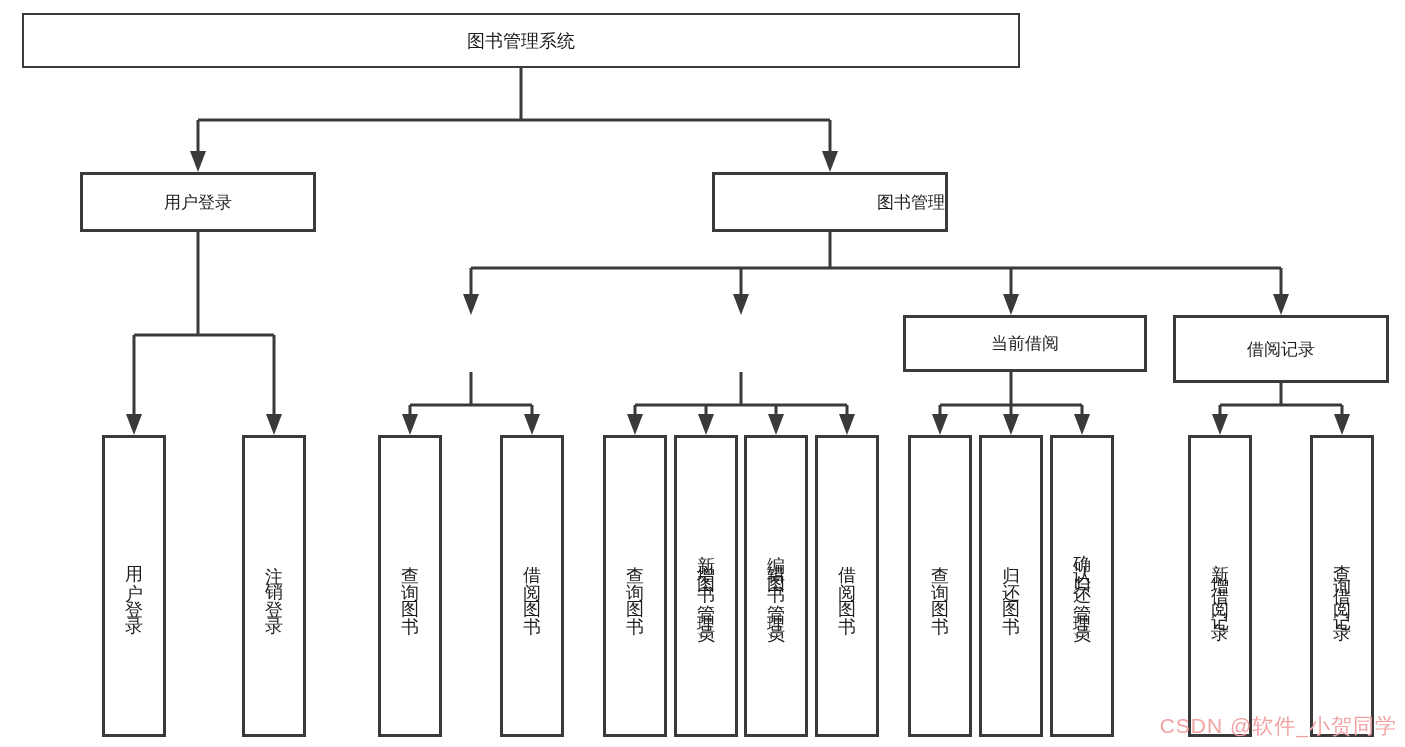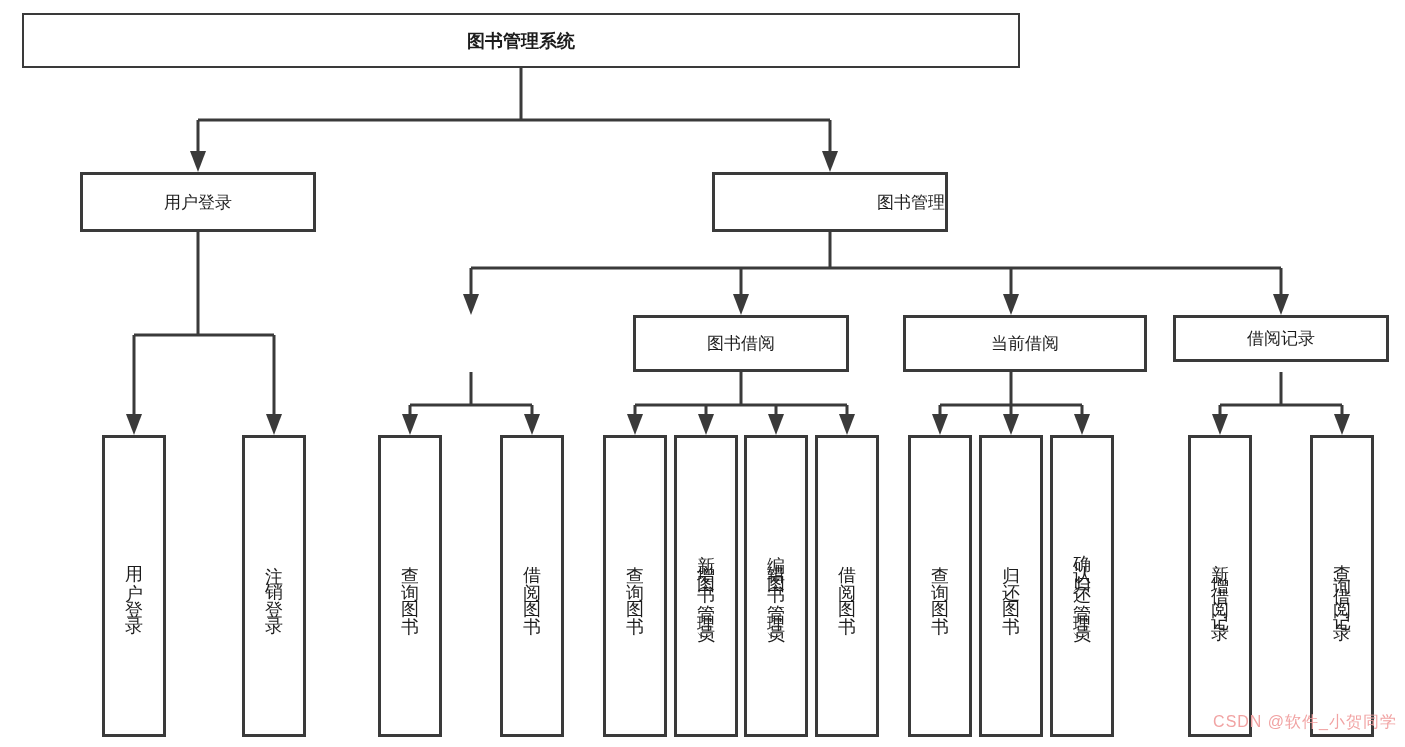--- a/index.html
+++ b/index.html
@@ -24,36 +24,36 @@
     background: #ffffff;
     border: 3px solid #3a3a3a;
     display: flex;
     align-items: center;
     justify-content: center;
     color: #1c1c1c;
     font-size: 17px;
     z-index: 2;
     white-space: nowrap;
   }
-  .box.root { border-width: 2px; font-size: 18px; font-weight: bold; }
+  .box.root { border-width: 2px; font-size: 18px; }
   .leaf .lbl {
     writing-mode: vertical-rl;
     text-orientation: mixed;
     font-size: 18px;
     line-height: 1;
   }
   .leaf .lbl.wide  { letter-spacing: 17px; }
   .leaf .lbl.med   { letter-spacing: 12px; }
   .leaf .lbl.tight { letter-spacing: 10px; }
   .watermark {
     position: absolute;
     right: 8px;
     top: 712px;
     z-index: 10;
-    font-size: 16px;
+    font-size: 21px;
     color: #f1a3a3;
     letter-spacing: 1px;
   }
 </style>
 </head>
 <body>
 
 <div class="canvas">
 
   <svg class="wires" viewBox="0 0 1405 747" xmlns="http://www.w3.org/2000/svg">
@@ -100,27 +100,24 @@
     <span class="lbl">图书管理系统</span>
   </div>
 
   <div class="box" style="left:80px; top:172px; width:236px; height:60px;">
     <span class="lbl">用户登录</span>
   </div>
   <div class="box" style="left:712px; top:172px; width:236px; height:60px;justify-content:flex-end;">
     <span class="lbl">图书管理</span>
   </div>
 
-  <div class="box" style="left:633px; top:315px; width:216px; height:57px;">
-    <span class="lbl">图书借阅</span>
-  </div>
   <div class="box" style="left:903px; top:315px; width:244px; height:57px;">
     <span class="lbl">当前借阅</span>
   </div>
-  <div class="box" style="left:1173px; top:315px; width:216px; height:47px;">
+  <div class="box" style="left:1173px; top:315px; width:216px; height:68px;">
     <span class="lbl">借阅记录</span>
   </div>
 
   <div class="box leaf" style="left:102px; top:435px; width:64px; height:302px;">
     <span class="lbl wide">用户登录</span>
   </div>
   <div class="box leaf" style="left:242px; top:435px; width:64px; height:302px;">
     <span class="lbl wide">注销登录</span>
   </div>
 

